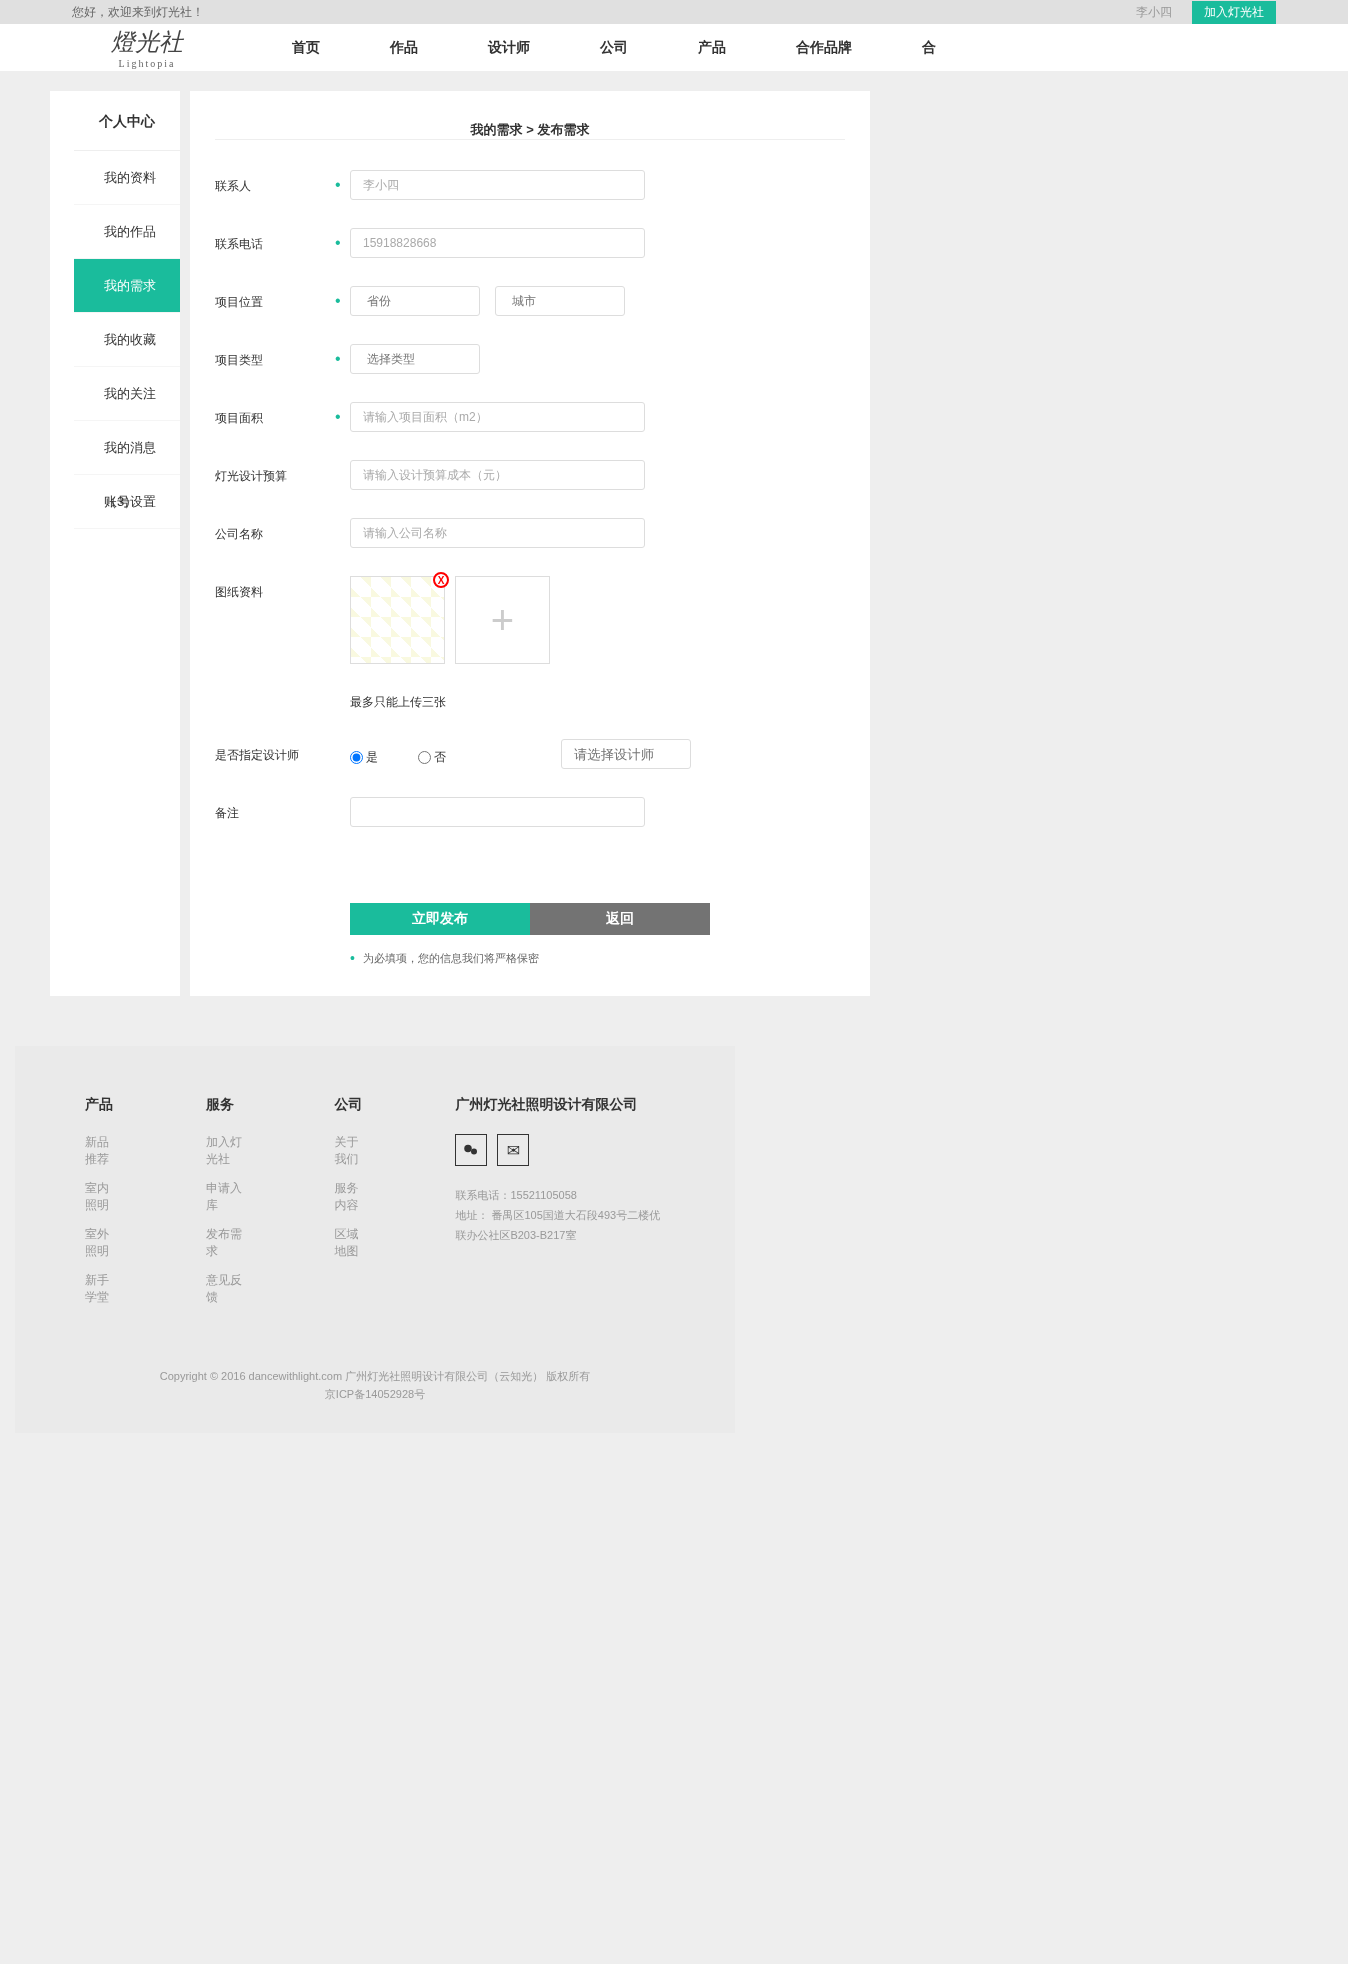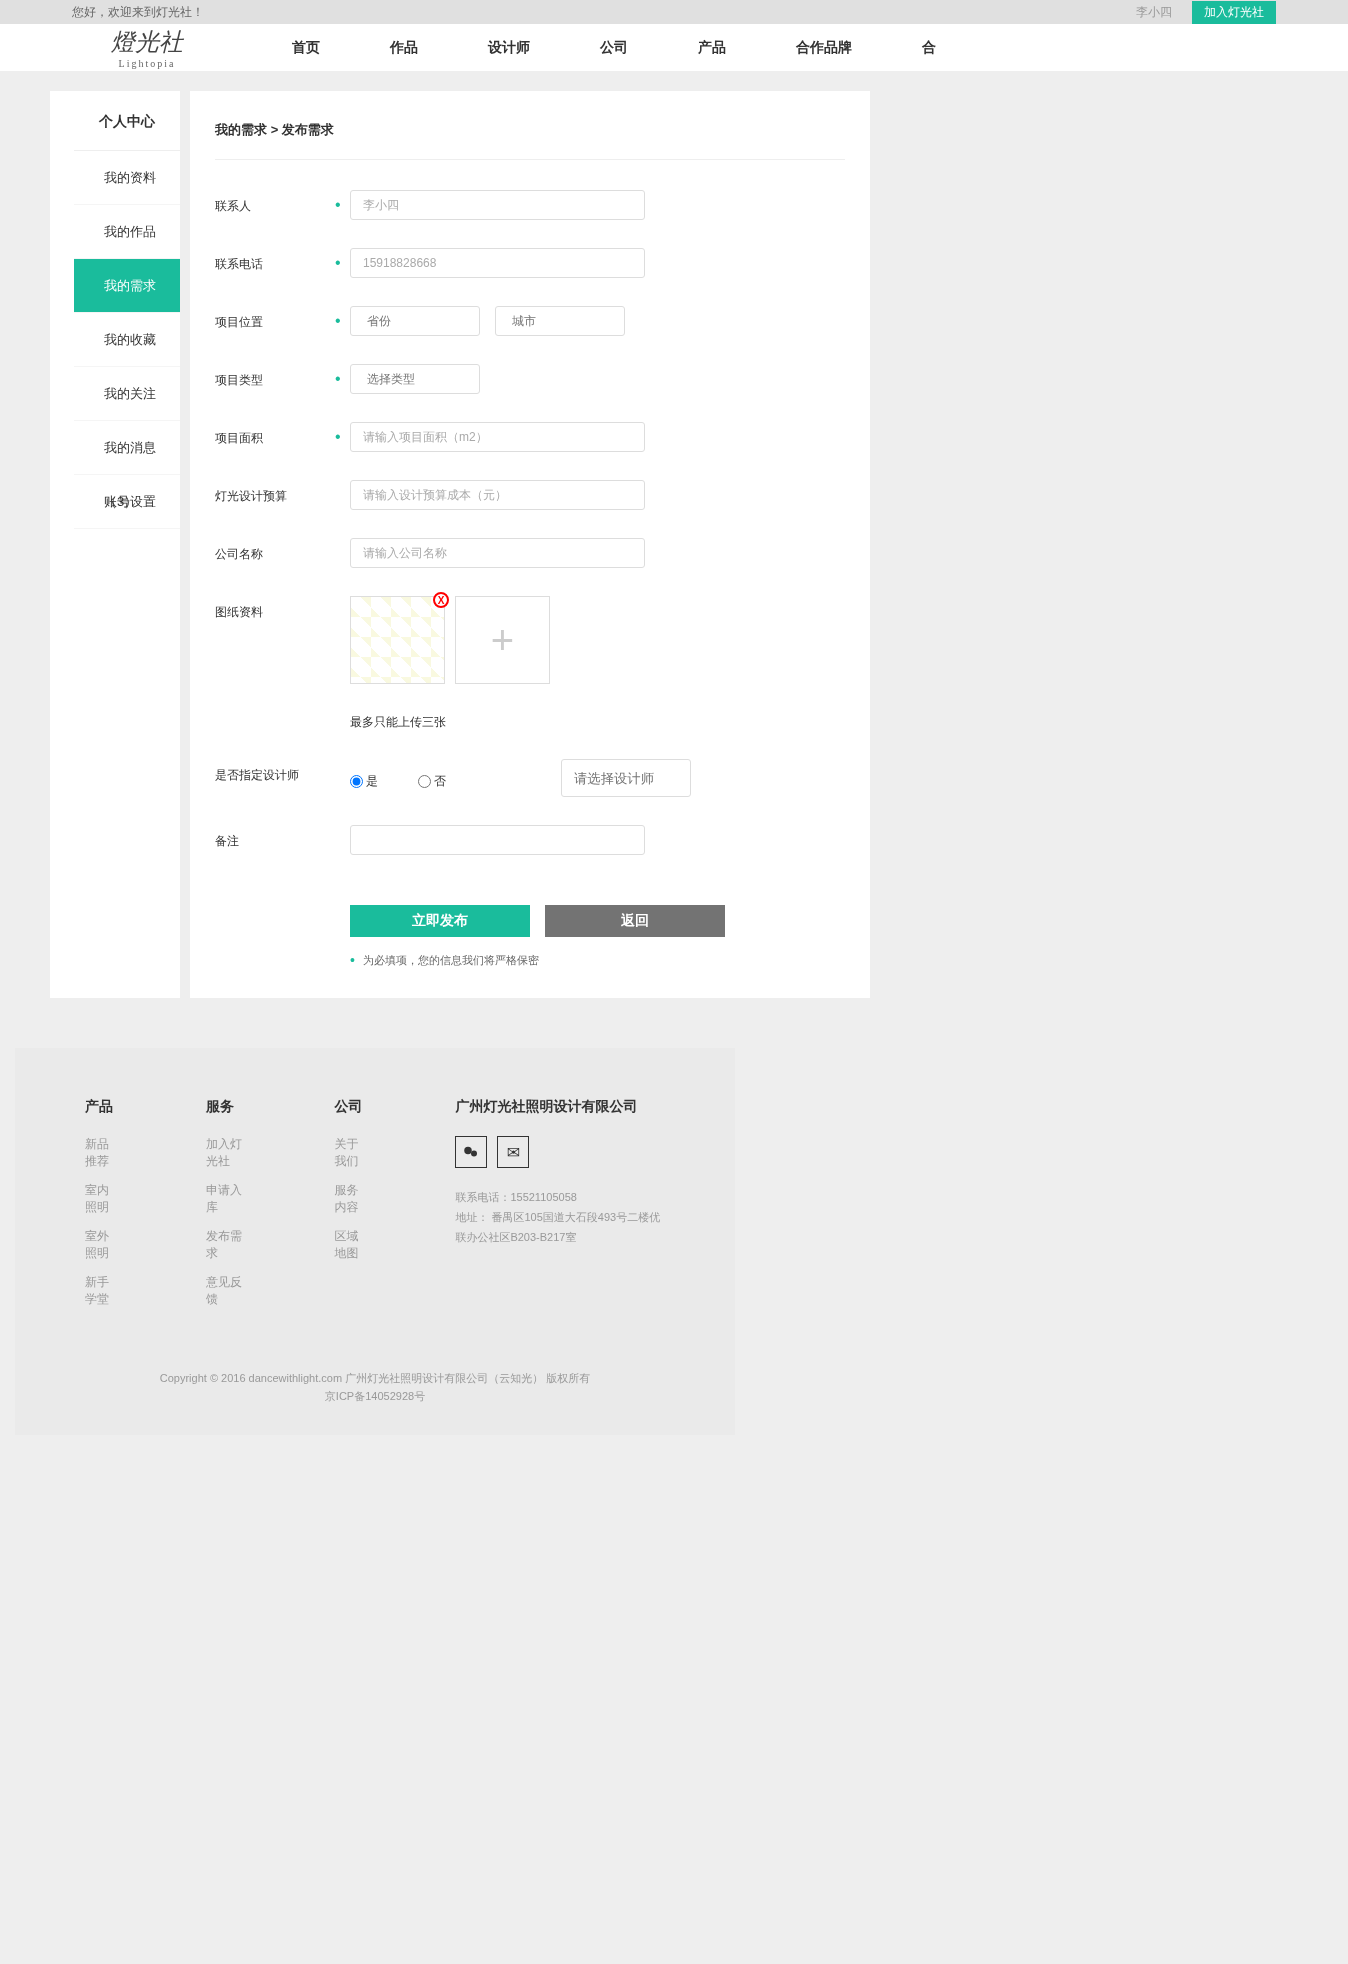--- a/index.html
+++ b/index.html
@@ -19,42 +19,42 @@
     .nav-item { color: #333; font-size: 14px; font-weight: bold; cursor: pointer; }
     
     .container { display: flex; gap: 10px; padding: 20px 50px; max-width: 920px; }
     
     .sidebar { width: 148px; background: #fff; padding-left: 24px; }
     .sidebar-header { height: 60px; line-height: 60px; text-align: center; font-size: 14px; font-weight: bold; border-bottom: 1px solid #eee; }
     .sidebar-item { height: 54px; line-height: 54px; padding-left: 30px; font-size: 13px; cursor: pointer; border-bottom: 1px solid #f5f5f5; }
     .sidebar-item.active { background: #1abc9c; color: #fff; }
     
     .main { flex: 1; background: #fff; padding: 30px 25px; min-width: 680px; }
-    .breadcrumb { font-size: 13px; font-weight: bold; padding-bottom: 20px; border-bottom: 1px solid #eee; margin-bottom: 30px; }
+    .breadcrumb { font-size: 13px; font-weight: bold; border-bottom: 1px solid #eee; margin-bottom: 30px; text-align: center; }
     
     .form-row { display: flex; align-items: flex-start; margin-bottom: 28px; }
     .form-label { width: 120px; font-size: 12px; color: #333; padding-top: 8px; }
     .req-dot { width: 15px; color: #1abc9c; font-size: 16px; padding-top: 6px; }
     .form-controls { flex: 1; display: flex; gap: 15px; flex-wrap: wrap; }
     
     .input-text { width: 295px; height: 30px; padding: 0 12px; border: 1px solid #ddd; border-radius: 3px; font-size: 12px; color: #666; }
     .input-text::placeholder { color: #aaa; }
     .input-short { width: 130px; height: 30px; padding: 0 16px; border: 1px solid #ddd; border-radius: 3px; font-size: 12px; color: #666; }
     
     .upload-area { display: flex; gap: 10px; }
     .upload-thumb { width: 95px; height: 88px; border: 1px solid #ddd; position: relative; background: linear-gradient(45deg, #f9f9e0 25%, transparent 25%, transparent 75%, #f9f9e0 75%), linear-gradient(45deg, #f9f9e0 25%, #fff 25%, #fff 75%, #f9f9e0 75%); background-size: 20px 20px; }
     .upload-remove { position: absolute; top: -5px; right: -5px; width: 16px; height: 16px; border: 2px solid red; border-radius: 50%; background: #fff; color: red; font-size: 10px; display: flex; align-items: center; justify-content: center; cursor: pointer; font-weight: bold; }
     .upload-add { width: 95px; height: 88px; border: 1px solid #ddd; display: flex; align-items: center; justify-content: center; color: #ccc; font-size: 40px; cursor: pointer; }
     .upload-hint { font-size: 12px; color: #333; margin-top: 15px; }
     
     .radio-group { display: flex; gap: 40px; align-items: center; padding-top: 6px; }
     .radio-option { display: flex; align-items: center; gap: 3px; font-size: 12px; }
-    .designer-select { width: 130px; height: 38px; padding: 0 12px; border: 1px solid #ddd; border-radius: 3px; margin-left: 100px; }
-    
-    .btn-row { display: flex; gap: 15px; margin-left: 135px; margin-top: 50px; }
+    .designer-select { width: 130px; height: 30px; padding: 0 12px; border: 1px solid #ddd; border-radius: 3px; margin-left: 100px; }
+    
+    .btn-row { display: flex; margin-left: 135px; margin-top: 76px; }
     .btn-primary { width: 180px; height: 32px; background: #1abc9c; color: #fff; border: none; font-size: 14px; font-weight: bold; cursor: pointer; }
     .btn-secondary { width: 180px; height: 32px; background: #737373; color: #fff; border: none; font-size: 14px; font-weight: bold; cursor: pointer; }
     .form-note { margin-left: 135px; margin-top: 15px; font-size: 11px; color: #666; display: flex; align-items: center; gap: 8px; }
     .note-dot { color: #1abc9c; font-size: 14px; }
     
     .footer { background: #eaeaea; margin: 30px 15px 0 15px; padding: 50px 70px 30px 70px; max-width: 720px; }
     .footer-cols { display: flex; gap: 90px; }
     .footer-col h4 { font-size: 14px; margin-bottom: 20px; color: #333; }
     .footer-col .link { display: block; color: #999; font-size: 12px; margin-bottom: 12px; cursor: pointer; margin-top: 8px; }
     .footer-company { margin-left: auto; max-width: 280px; }

